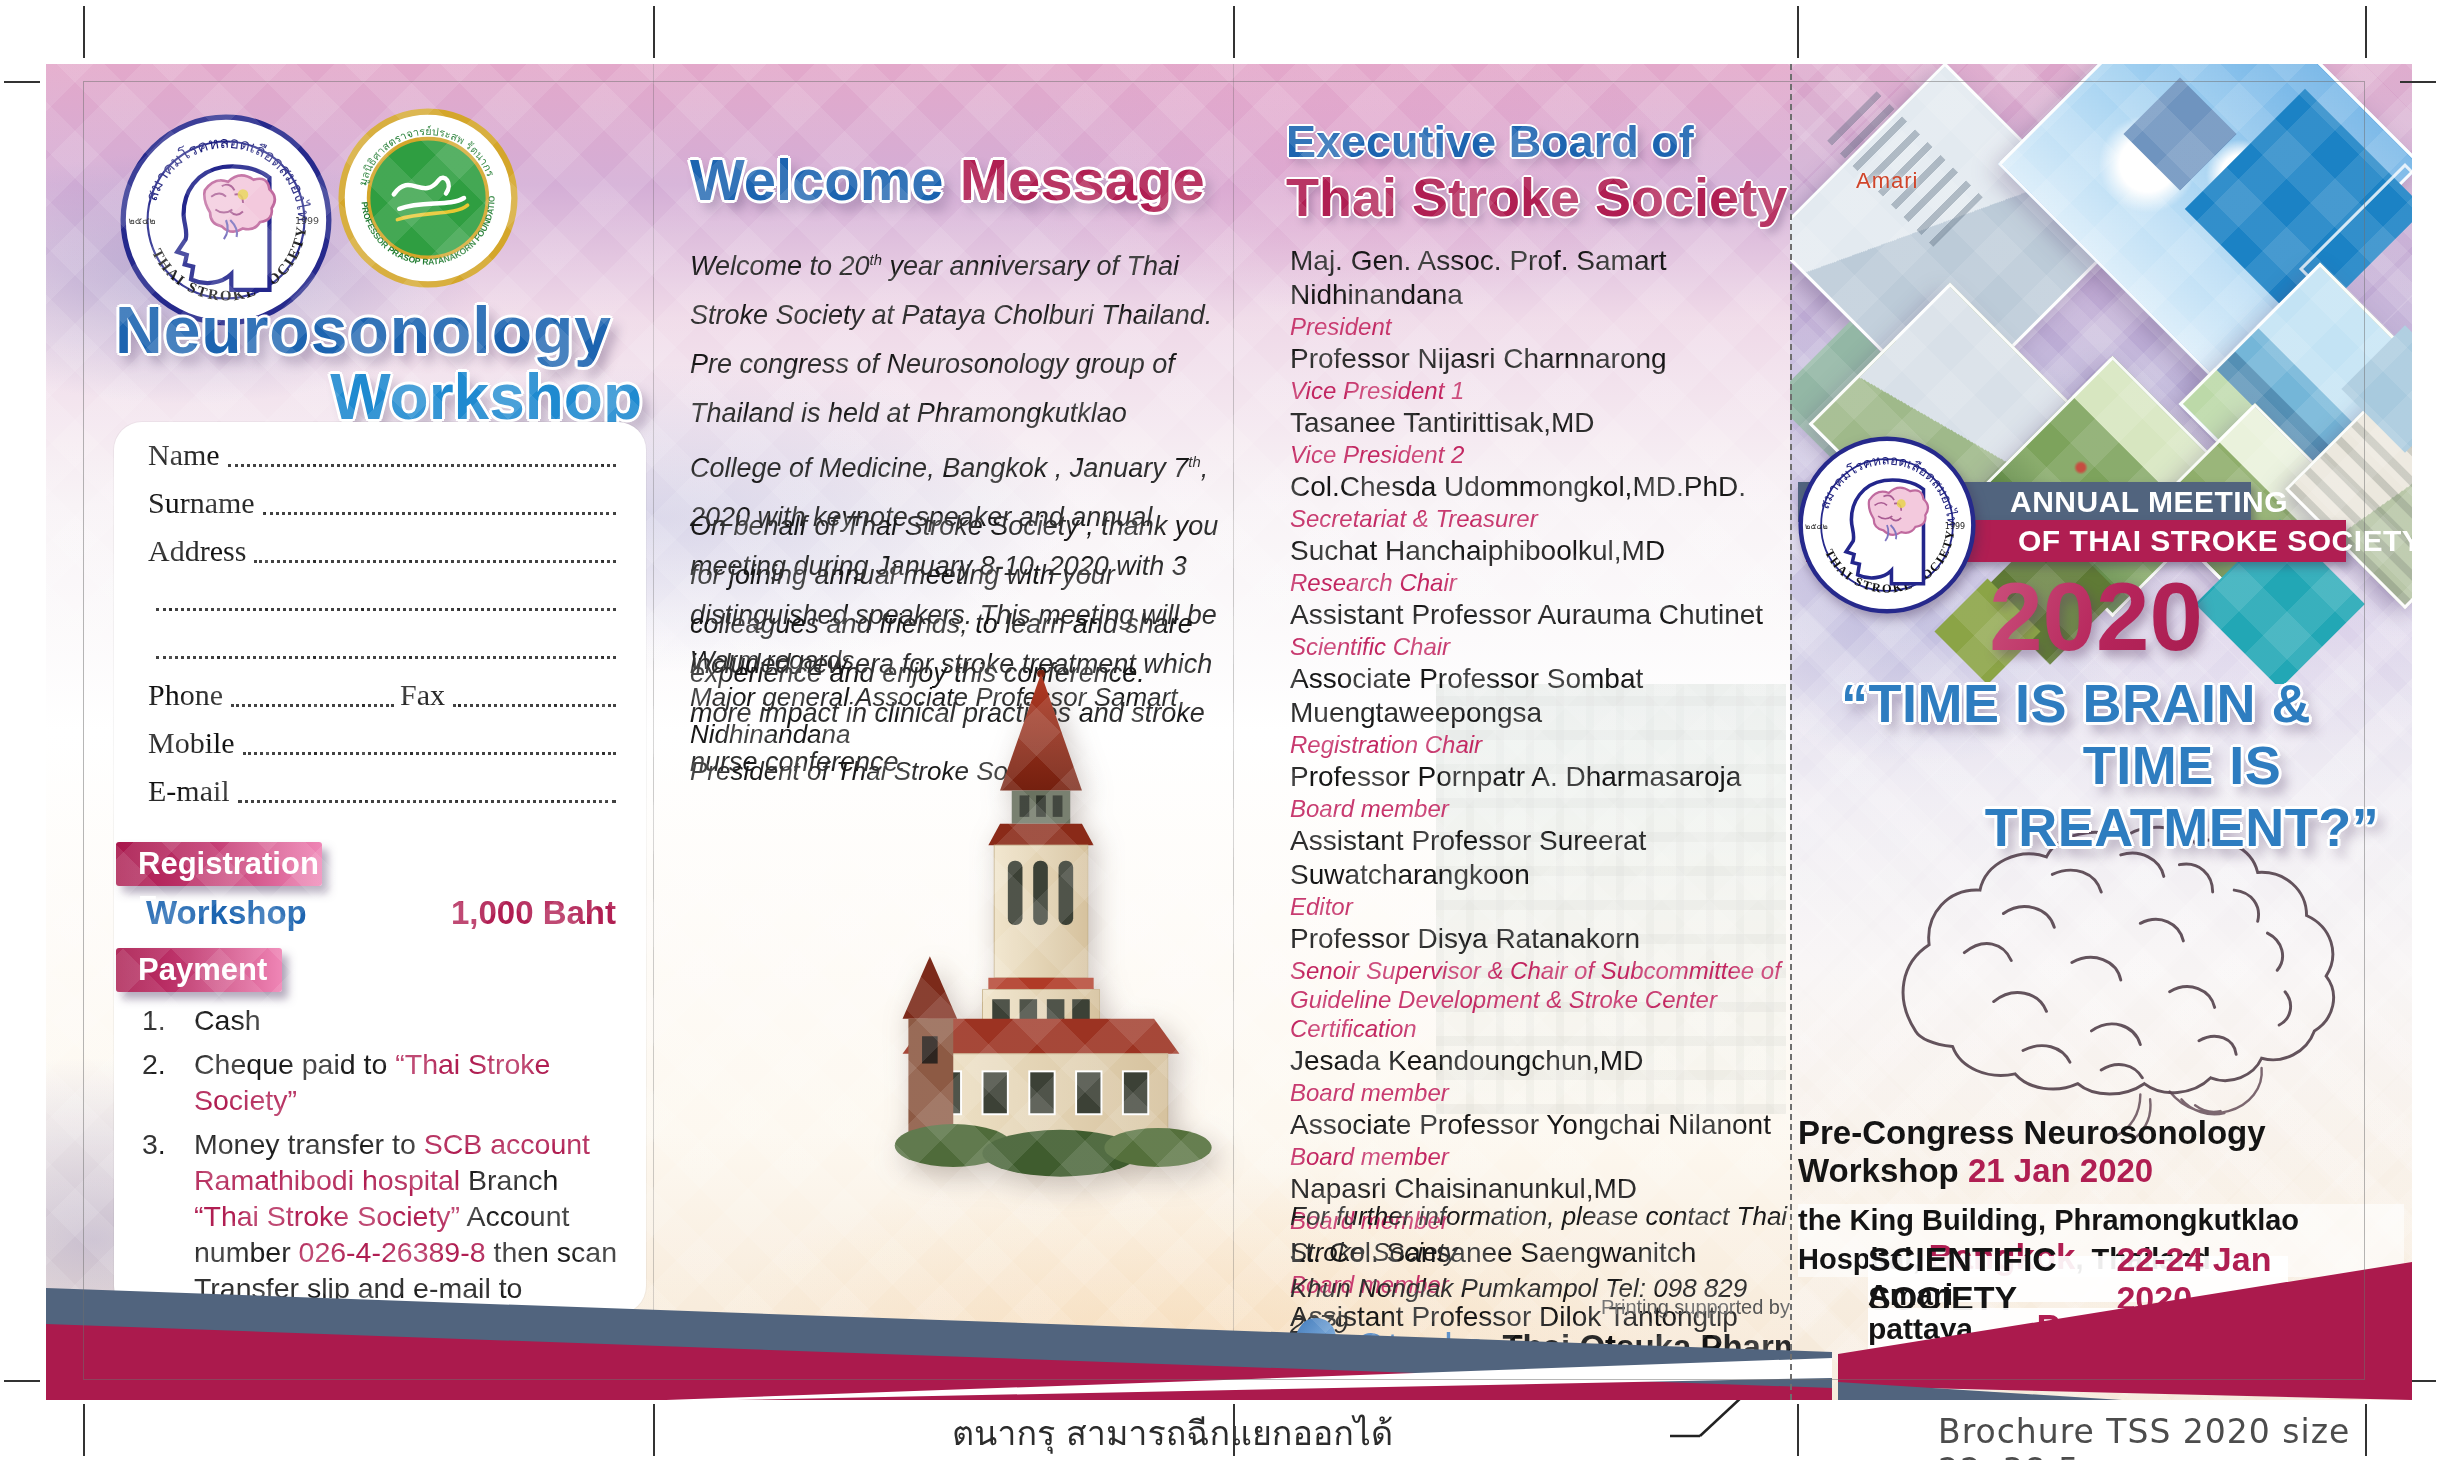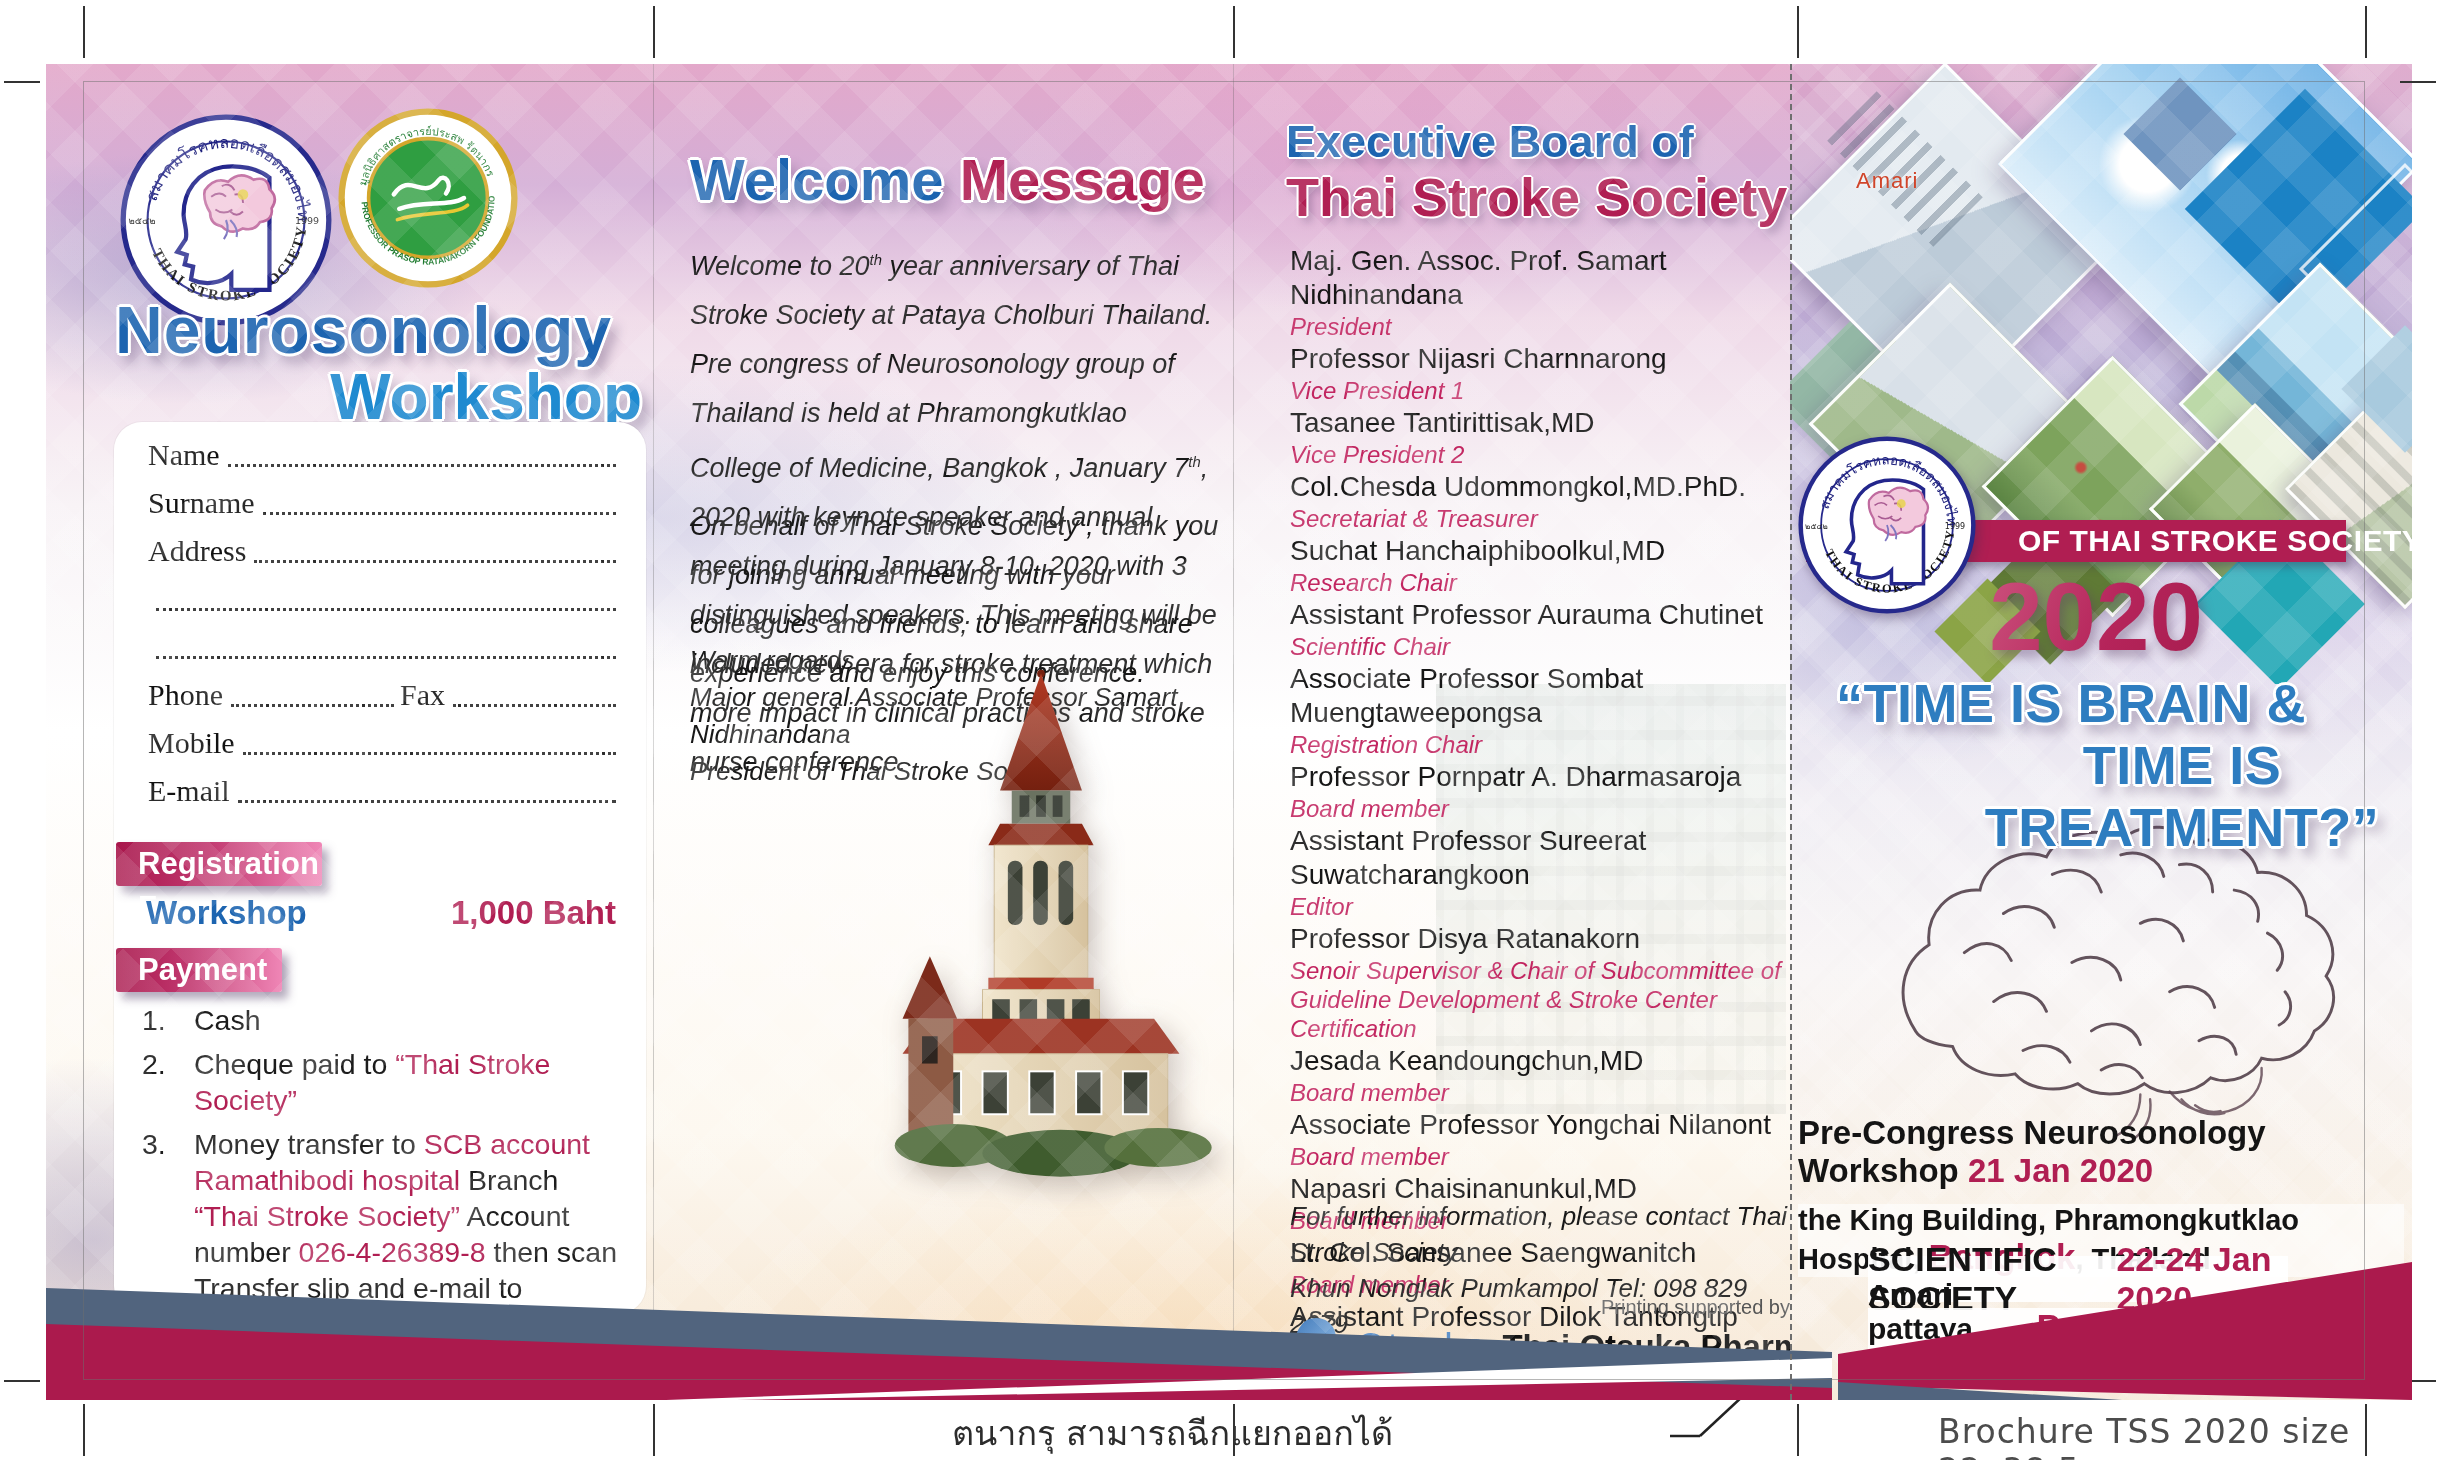--- a/index.html
+++ b/index.html
@@ -385,29 +385,32 @@
     <div class="dia photo" style="left:390px;top:370px;width:150px;height:150px;background:linear-gradient(180deg,#eaf2dc 0 35%,#8fae6b 35% 70%,#6b8e4e 100%);"></div>
     <div class="dia photo" style="left:530px;top:340px;width:170px;height:170px;background:repeating-linear-gradient(0deg, rgba(90,100,90,.25) 0 8px, transparent 8px 22px),linear-gradient(100deg,#ece8de 0 50%,#b9c7a8 50% 100%);"></div>
     <div class="dia" style="left:430px;top:480px;width:120px;height:120px;background:#22a7b5;"></div>
     <div class="dia" style="left:210px;top:480px;width:100px;height:100px;background:#5f7a35;"></div>
     <div class="dia" style="left:160px;top:530px;width:75px;height:75px;background:#8ba446;"></div>
     <div class="dia" style="left:570px;top:280px;width:90px;height:90px;background:#a8cade;"></div>
     <div class="amari-label">Amari</div>
     <div style="position:absolute;left:40px;top:70px;width:150px;height:70px;background:repeating-linear-gradient(90deg, rgba(70,90,110,.35) 0 7px, transparent 7px 18px);transform:rotate(45deg);z-index:4"></div>
   </div>
 
+  <div class="abs bar1">
+      <span>ANNUAL MEETING</span>
+    </div>
   <div class="abs bar2">
       <span>OF THAI STROKE SOCIETY</span>
     </div>
   <svg class="abs p4logo">
       <use href="#tss-logo"></use>
     </svg>
 
   <div class="abs p4year">2020</div>
-  <div class="p4slogan halo" style="left:1790px;top:608px;width:480px;">“TIME IS BRAIN &amp;</div>
+  <div class="p4slogan halo" style="left:1790px;top:608px;width:480px;text-align:center">“TIME IS BRAIN &amp;</div>
   <div class="p4slogan halo" style="left:1866px;top:670px;width:540px;text-align:center">TIME IS TREATMENT?”</div>
 
   <svg class="abs brainbox" viewBox="0 0 540 360">
     <g stroke="#4a3742" fill="none" stroke-width="3" stroke-linecap="round" opacity=".85">
       <path d="M70,230 C48,196 56,160 84,142 C80,110 104,84 136,86 C142,58 176,42 204,52 C216,28 256,20 282,34 C300,16 340,18 356,38 C382,28 414,42 420,68 C448,66 470,86 470,112 C496,124 504,152 490,174 C504,192 498,218 478,230 C470,252 446,264 424,258 C416,276 392,286 372,278 C354,296 322,298 304,284 C284,298 252,298 236,284 C214,294 186,290 172,274 C144,280 116,268 108,246 C92,244 76,240 70,230 Z"></path>
       <path d="M120,150 C140,134 160,140 168,158 M160,110 C180,96 206,104 212,124 M210,70 C232,60 254,68 260,88 M280,50 C300,44 320,54 324,72 M340,60 C360,56 374,70 374,88 M396,86 C414,88 424,102 420,118 M430,130 C446,138 450,156 440,168 M448,190 C458,202 454,218 442,224"></path>
       <path d="M150,200 C170,184 196,190 204,210 M230,160 C252,148 276,158 280,178 M300,120 C320,110 340,120 344,138 M250,230 C270,216 294,224 300,244 M330,190 C350,178 372,188 376,206 M360,240 C378,230 396,238 398,254"></path>
       <path d="M180,250 C200,240 220,246 228,262 M260,270 C276,260 294,264 302,278"></path>
     </g>
     <g stroke="#5d4450" fill="none" stroke-width="2.5" opacity=".8" stroke-linecap="round">

